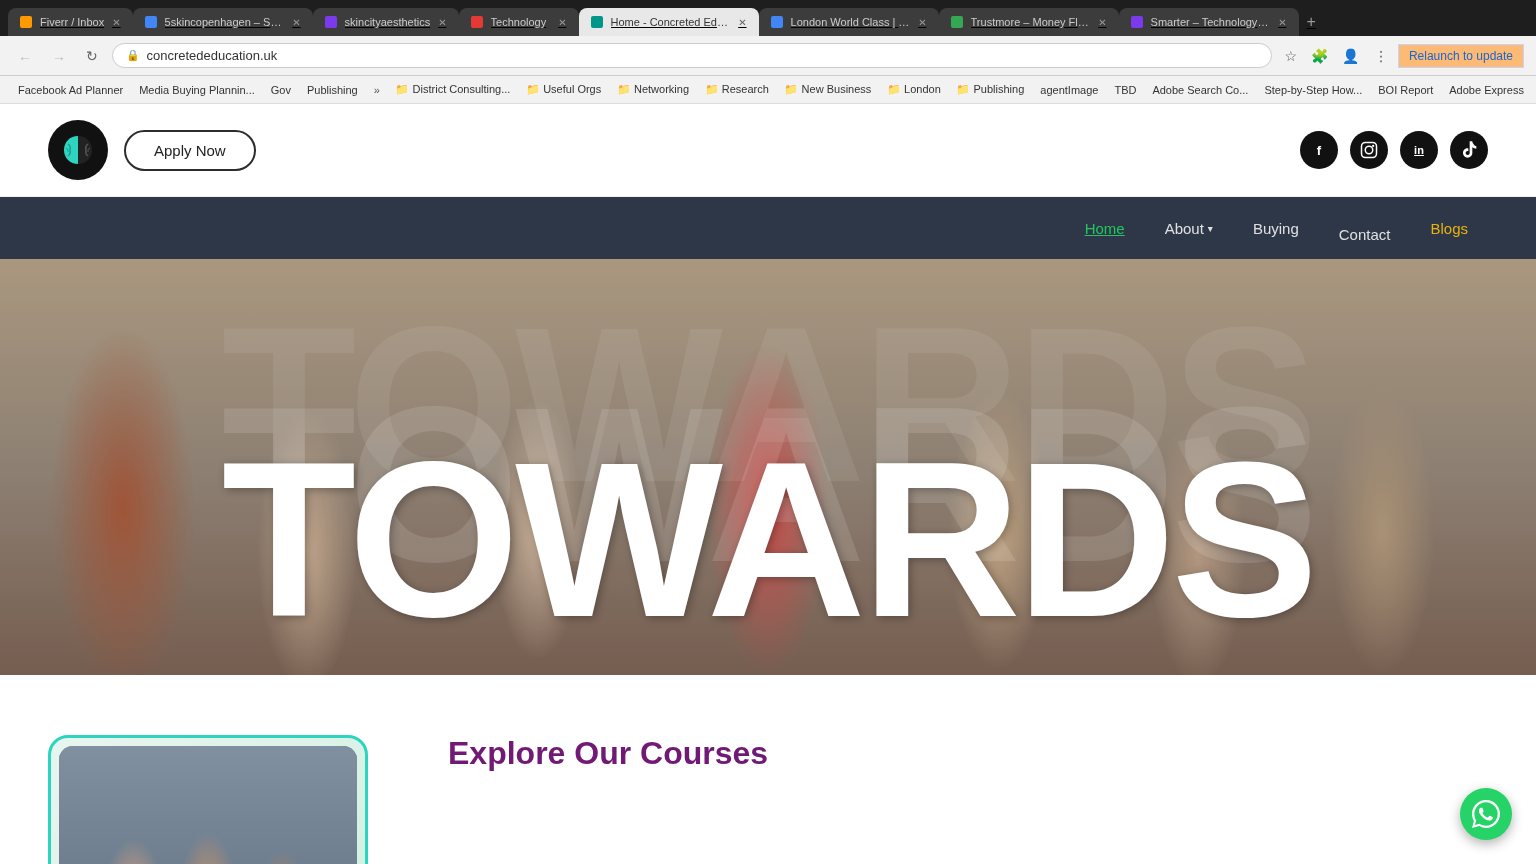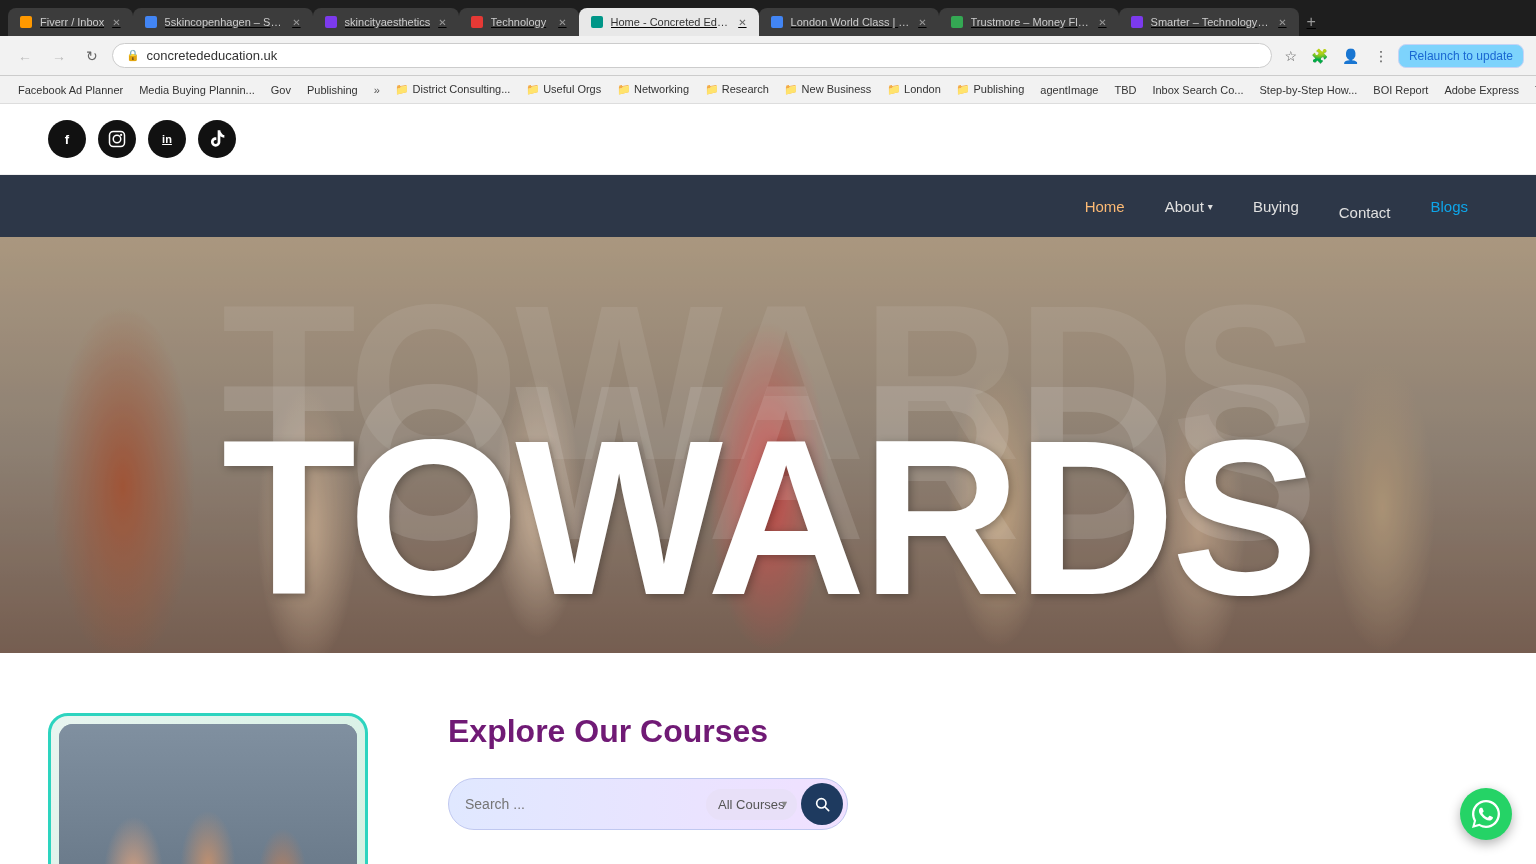--- a/index.html
+++ b/index.html
@@ -161,76 +161,97 @@
     <button class="nav-btn">↻</button>
     <div class="address-bar">
       <span class="address-lock">🔒</span>
       <span>concretededucation.uk</span>
     </div>
     <div class="nav-actions">
       <button class="nav-action-btn">☆</button>
       <button class="nav-action-btn">🧩</button>
       <button class="nav-action-btn">👤</button>
       <button class="nav-action-btn">⋮</button>
-      <button class="nav-action-btn" style="background:#7dd3fc;border-radius:8px;padding:4px 10px;font-size:12px;color:#1967d2;border:1px solid #c6d4f5;">Relaunch to update</button>
+      <button class="nav-action-btn" style="background:#fdba74;border-radius:0;padding:4px 10px;font-size:12px;color:#1967d2;border:1px solid #c6d4f5;">Relaunch to update</button>
     </div>
   </div>
 
   <div class="bookmarks-bar">
     <span class="bookmark-item">Facebook Ad Planner</span>
     <span class="bookmark-item">Media Buying Plannin...</span>
     <span class="bookmark-item">Gov</span>
     <span class="bookmark-item">Publishing</span>
     <span class="bookmark-more">»</span>
     <span class="bookmark-item">📁 District Consulting...</span>
     <span class="bookmark-item">📁 Useful Orgs</span>
     <span class="bookmark-item">📁 Networking</span>
     <span class="bookmark-item">📁 Research</span>
     <span class="bookmark-item">📁 New Business</span>
     <span class="bookmark-item">📁 London</span>
     <span class="bookmark-item">📁 Publishing</span>
     <span class="bookmark-item">agentImage</span>
     <span class="bookmark-item">TBD</span>
-    <span class="bookmark-item">Inbox Search Co...</span>
+    <span class="bookmark-item">Adobe Search Co...</span>
     <span class="bookmark-item">Step-by-Step How...</span>
     <span class="bookmark-item">BOI Report</span>
     <span class="bookmark-item">Adobe Express</span>
     <span class="bookmark-item">Tutoring</span>
 
   </div>
 </div>
 
 <div>
 
   <header class="site-header">
+    <div style="display:flex;align-items:center;gap:16px;">
+      <div class="site-logo">
+        <div class="logo-circle">
+
+          <svg class="logo-brain" viewBox="0 0 44 44" xmlns="http://www.w3.org/2000/svg">
+            <circle cx="22" cy="22" r="21" fill="#111"></circle>
+
+            <path d="M22 8 C14 8 8 14 8 22 C8 30 14 36 22 36 Z" fill="#2dd4bf"></path>
+
+            <path d="M22 8 C30 8 36 14 36 22 C36 30 30 36 22 36 Z" fill="#222"></path>
+
+            <path d="M12 16 Q15 18 14 22 Q15 26 12 28" stroke="#1a9e8e" stroke-width="1.5" fill="none"></path>
+            <path d="M10 20 Q13 21 12 24" stroke="#1a9e8e" stroke-width="1" fill="none"></path>
+
+            <path d="M32 16 Q29 18 30 22 Q29 26 32 28" stroke="#555" stroke-width="1.5" fill="none"></path>
+            <path d="M34 20 Q31 21 32 24" stroke="#555" stroke-width="1" fill="none"></path>
+          </svg>
+        </div>
+      </div>
+      <button class="apply-btn">Apply Now</button>
+    </div>
 
     <div class="social-icons">
       <div class="social-icon" style="font-size:13px;font-weight:bold;">f</div>
       <div class="social-icon" style="font-size:14px;">
         <svg width="18" height="18" viewBox="0 0 24 24" fill="none" xmlns="http://www.w3.org/2000/svg">
           <rect x="2" y="2" width="20" height="20" rx="5" stroke="white" stroke-width="2"></rect>
           <circle cx="12" cy="12" r="5" stroke="white" stroke-width="2"></circle>
           <circle cx="17.5" cy="6.5" r="1.5" fill="white"></circle>
         </svg>
       </div>
       <div class="social-icon" style="font-size:11px;font-weight:bold;text-decoration:underline;">in</div>
       <div class="social-icon" style="font-size:14px;">
         <svg width="16" height="18" viewBox="0 0 24 27" fill="white" xmlns="http://www.w3.org/2000/svg">
           <path d="M19.5 5.5C18 4 17 2.5 17 0.5H13V18C13 19.7 11.7 21 10 21C8.3 21 7 19.7 7 18C7 16.3 8.3 15 10 15C10.4 15 10.7 15.1 11 15.2V11.1C10.7 11 10.3 11 10 11C6.1 11 3 14.1 3 18C3 21.9 6.1 25 10 25C13.9 25 17 21.9 17 18V9.5C18.7 10.7 20.7 11.5 23 11.5V7.5C21.4 7.5 20.3 6.7 19.5 5.5Z"></path>
         </svg>
       </div>
     </div>
   </header>
 
   <nav class="site-nav">
-    <a href="#" style="color:#fdba74;">Home</a>
+    <a href="#" style="color:#22c55e;text-decoration:underline;">Home</a>
     <a href="#" style="color:#e0e0e0;">About <span class="chevron-down">▾</span></a>
     <a href="#" style="color:#e0e0e0;">Buying</a>
     <a href="#" style="color:#e0e0e0;margin-top:13px;">Contact</a>
-    <a href="#" style="color:#0ea5e9;">Blogs</a>
+    <a href="#" style="color:#eab308;">Blogs</a>
   </nav>
 
   <section class="hero">
     <div class="hero-bg"></div>
     <div class="hero-photo"></div>
     <div class="hero-overlay"></div>
     <div class="hero-text-container">
       <span class="hero-text-back-2">TOWARDS</span>
       <span class="hero-text-back-1">TOWARDS</span>
       <span class="hero-text-main">TOWARDS</span>
@@ -243,38 +264,20 @@
         <div class="courses-img-inner">
           <div class="courses-img-people"></div>
         </div>
         <div class="courses-img-border-tl"></div>
 
       </div>
     </div>
 
     <div class="courses-content">
       <h2 class="courses-title">Explore Our Courses</h2>
-      <div class="search-bar">
-        <input class="search-input" type="text" placeholder="Search ..." style="">
-        <div class="search-select-wrap">
-          <select class="search-select">
-            <option>All Courses</option>
-            <option>Business</option>
-            <option>Technology</option>
-            <option>Design</option>
-            <option>Marketing</option>
-          </select>
-        </div>
-        <button class="search-btn">
-          <svg width="16" height="16" viewBox="0 0 24 24" fill="white" xmlns="http://www.w3.org/2000/svg">
-            <circle cx="11" cy="11" r="7" stroke="white" stroke-width="2.5" fill="none"></circle>
-            <line x1="16.5" y1="16.5" x2="22" y2="22" stroke="white" stroke-width="2.5" stroke-linecap="round"></line>
-          </svg>
-        </button>
-      </div>
     </div>
   </section>
 
 </div>
 
 <div class="whatsapp-btn">
   <svg width="28" height="28" viewBox="0 0 24 24" fill="white" xmlns="http://www.w3.org/2000/svg">
     <path d="M20.52 3.48A11.95 11.95 0 0 0 12 0C5.37 0 0 5.37 0 12c0 2.11.55 4.16 1.6 5.97L0 24l6.2-1.62A11.95 11.95 0 0 0 12 24c6.63 0 12-5.37 12-12 0-3.2-1.25-6.21-3.48-8.52zM12 22c-1.85 0-3.65-.5-5.22-1.44l-.37-.22-3.9 1.02 1.04-3.8-.24-.39A9.96 9.96 0 0 1 2 12C2 6.48 6.48 2 12 2c2.67 0 5.18 1.04 7.07 2.93A9.95 9.95 0 0 1 22 12c0 5.52-4.48 10-10 10zm5.47-7.43c-.3-.15-1.77-.87-2.05-.97-.27-.1-.47-.15-.67.15-.2.3-.77.97-.95 1.17-.17.2-.35.22-.65.07-.3-.15-1.27-.47-2.42-1.49-.89-.79-1.49-1.77-1.67-2.07-.17-.3-.02-.46.13-.61.13-.13.3-.35.45-.52.15-.17.2-.3.3-.5.1-.2.05-.37-.02-.52-.07-.15-.67-1.62-.92-2.22-.24-.58-.49-.5-.67-.51-.17-.01-.37-.01-.57-.01-.2 0-.52.07-.79.37-.27.3-1.03 1.01-1.03 2.46s1.05 2.85 1.2 3.05c.15.2 2.07 3.16 5.02 4.43.7.3 1.25.48 1.67.61.7.22 1.34.19 1.85.12.56-.08 1.77-.72 2.02-1.42.25-.7.25-1.3.17-1.42-.07-.12-.27-.19-.57-.34z"></path>
   </svg>
 </div>

